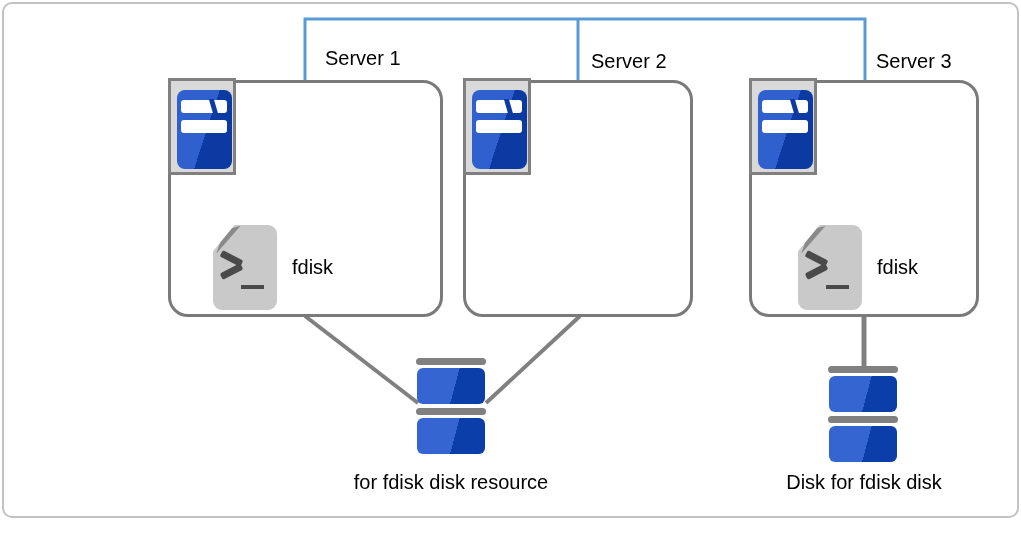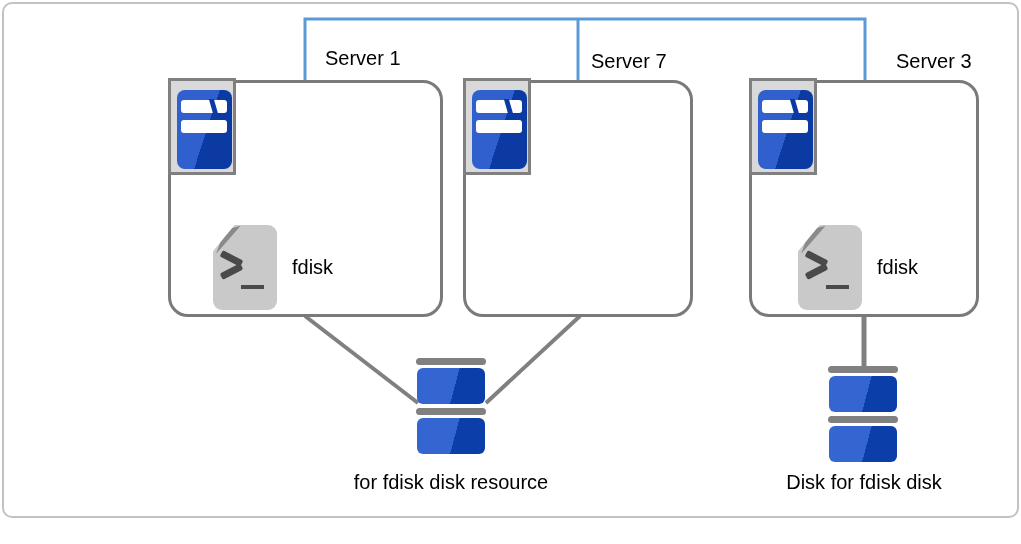--- a/index.html
+++ b/index.html
@@ -37,21 +37,21 @@
 
   .server-label {
     position: absolute;
     font-size: 20px;
     line-height: 20px;
     white-space: nowrap;
     z-index: 3;
   }
   .label-1 { left: 325px; top: 48px; }
   .label-2 { left: 591px; top: 51px; }
-  .label-3 { left: 876px; top: 51px; margin-left: 20px; }
+  .label-3 { left: 876px; top: 51px; }
 
   
   .server-icon {
     position: absolute;
     left: -3px; top: -5px;
     width: 68px; height: 97px;
     background: var(--icon_frame_fill, #d9d9d9);
     border: 3px solid var(--icon_frame_border, #808080);
     box-sizing: border-box;
   }
@@ -166,21 +166,21 @@
 
     <path d="M305,81 L305,19 L865,19 L865,81" fill="none" stroke-width="3" stroke="#5B9BD5"></path>
     <path d="M578,19 L578,81" fill="none" stroke-width="3" stroke="#5B9BD5"></path>
 
     <path d="M305,316 L418,403" fill="none" stroke-width="4" stroke="#808080"></path>
     <path d="M580,316 L486,403" fill="none" stroke-width="4" stroke="#808080"></path>
     <path d="M864,316 L864,368" fill="none" stroke-width="5" stroke="#808080"></path>
   </svg>
 
   <div class="server-label label-1">Server 1</div>
-  <div class="server-label label-2">Server 7</div>
+  <div class="server-label label-2">Server 2</div>
   <div class="server-label label-3">Server 3</div>
 
   <div class="server-box box-1">
     <div class="server-icon">
       <div class="tower">
         <div class="bar b1">
             <div class="slit"></div>
           </div>
         <div class="bar b2"></div>
       </div>

